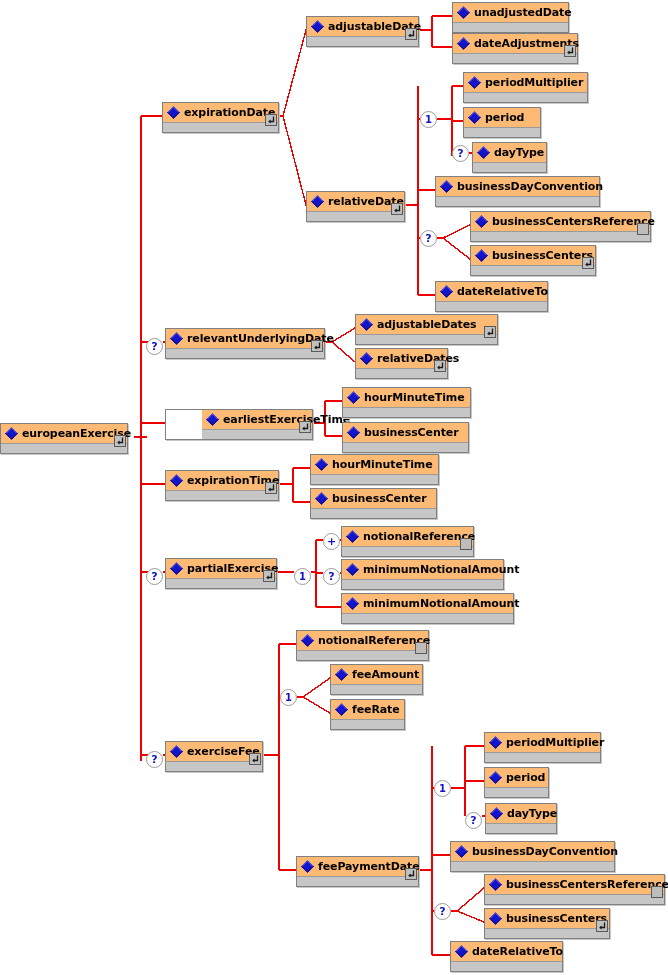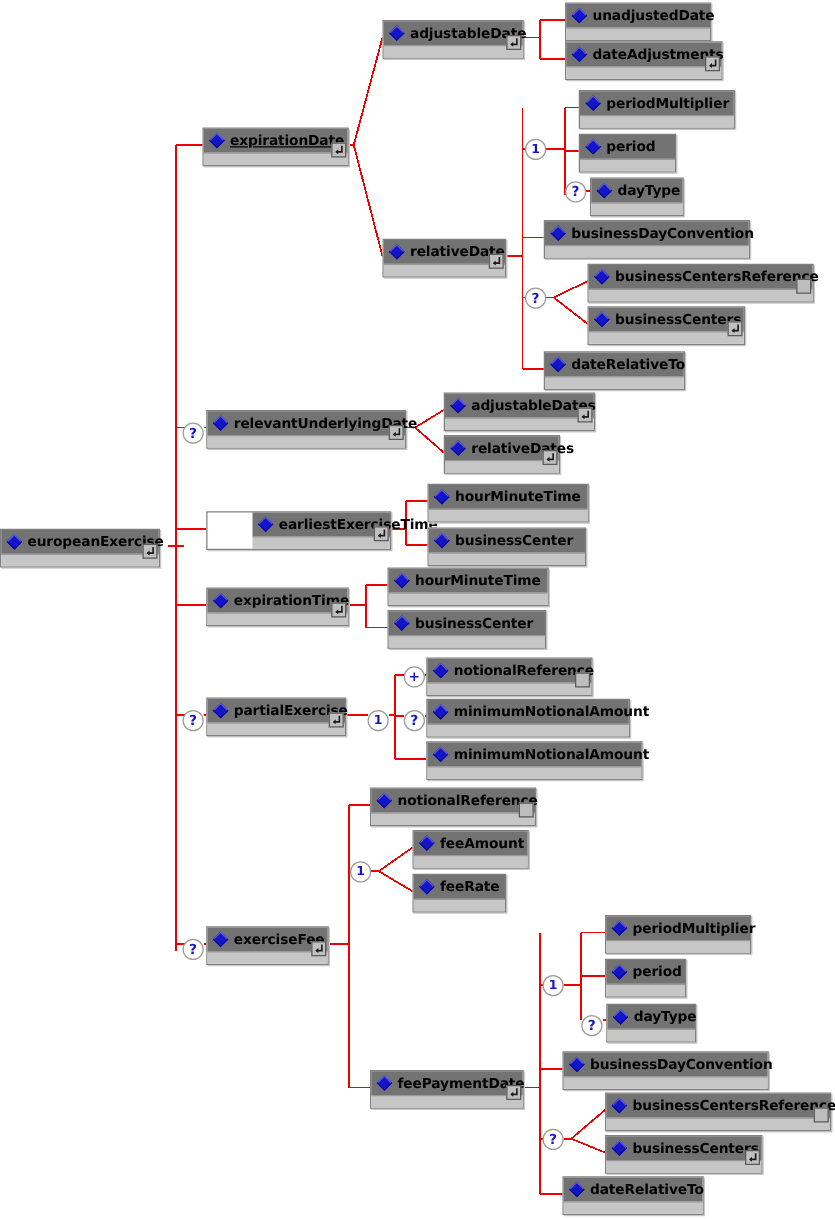--- a/index.html
+++ b/index.html
@@ -5,21 +5,21 @@
 <style>
   html,body{margin:0;padding:0;background:#ffffff;}
   body{font-family:"DejaVu Sans", sans-serif;}
   #canvas{position:relative;width:668px;height:975px;background:#ffffff;overflow:hidden;}
   svg#wires{position:absolute;left:0;top:0;width:668px;height:975px;pointer-events:none;}
 
   
   .node{position:absolute;box-sizing:border-box;border:1px solid #808080;
         background:#ffffff;box-shadow:1px 1px 0 #c8c8c8;}
   .node .label-row{position:relative;height:19px;display:flex;align-items:center;
-        padding-left:4px;background:#737373;}
+        padding-left:4px;background:#fdba74;}
   .node .diamond{width:9px;height:9px;background:#1414c8;flex:0 0 auto;
         transform:rotate(45deg);margin-right:6px;margin-left:2px;
         box-shadow:inset -1px -1px 0 #0a0a96, inset 1px 1px 0 #5a5ae0;}
   .node .nm{font-size:11px;font-weight:bold;color:#000000;white-space:nowrap;
         letter-spacing:-0.1px;line-height:12px;font-family:"DejaVu Sans", sans-serif;}
   .node .strip{height:9px;background:#c6c6c6;border-top:1px solid #9a9a9a;}
   .node .corner{position:absolute;right:1px;bottom:-4px;width:12px;height:12px;
         background:#c0c0c0;border:1px solid #5a5a5a;box-sizing:border-box;}
   .node .corner svg{display:block;width:10px;height:10px;}
   .node.plain .corner{background:#bdbdbd;}
@@ -152,21 +152,21 @@
         <span class="nm">europeanExercise</span>
         <span class="corner">
           <svg viewBox="0 0 10 10" xmlns="http://www.w3.org/2000/svg">
             <path d="M7.5 1.5 L7.5 6.5 L3 6.5" stroke="#1a1a1a" stroke-width="1.3" fill="none"></path>
             <path d="M4.6 4.4 L2.2 6.5 L4.6 8.4 Z" fill="#1a1a1a"></path>
           </svg>
         </span>
       </div>
       <div class="strip"></div>
     </div>
-    <div class="node" style="left: 162px; top: 102px; width: 117px; text-decoration: underline;">
+    <div class="node" style="left: 162px; top: 102px; width: 117px;">
       <div class="label-row">
         <span class="diamond"></span>
         <span class="nm">expirationDate</span>
         <span class="corner">
           <svg viewBox="0 0 10 10" xmlns="http://www.w3.org/2000/svg">
             <path d="M7.5 1.5 L7.5 6.5 L3 6.5" stroke="#1a1a1a" stroke-width="1.3" fill="none"></path>
             <path d="M4.6 4.4 L2.2 6.5 L4.6 8.4 Z" fill="#1a1a1a"></path>
           </svg>
         </span>
       </div>
@@ -280,21 +280,21 @@
         <span class="nm">relevantUnderlyingDate</span>
         <span class="corner">
           <svg viewBox="0 0 10 10" xmlns="http://www.w3.org/2000/svg">
             <path d="M7.5 1.5 L7.5 6.5 L3 6.5" stroke="#1a1a1a" stroke-width="1.3" fill="none"></path>
             <path d="M4.6 4.4 L2.2 6.5 L4.6 8.4 Z" fill="#1a1a1a"></path>
           </svg>
         </span>
       </div>
       <div class="strip"></div>
     </div>
-    <div class="node" style="left: 355px; top: 314px; width: 121px;">
+    <div class="node" style="left: 355px; top: 314px; width: 143px;">
       <div class="label-row">
         <span class="diamond"></span>
         <span class="nm">adjustableDates</span>
         <span class="corner">
           <svg viewBox="0 0 10 10" xmlns="http://www.w3.org/2000/svg">
             <path d="M7.5 1.5 L7.5 6.5 L3 6.5" stroke="#1a1a1a" stroke-width="1.3" fill="none"></path>
             <path d="M4.6 4.4 L2.2 6.5 L4.6 8.4 Z" fill="#1a1a1a"></path>
           </svg>
         </span>
       </div>

